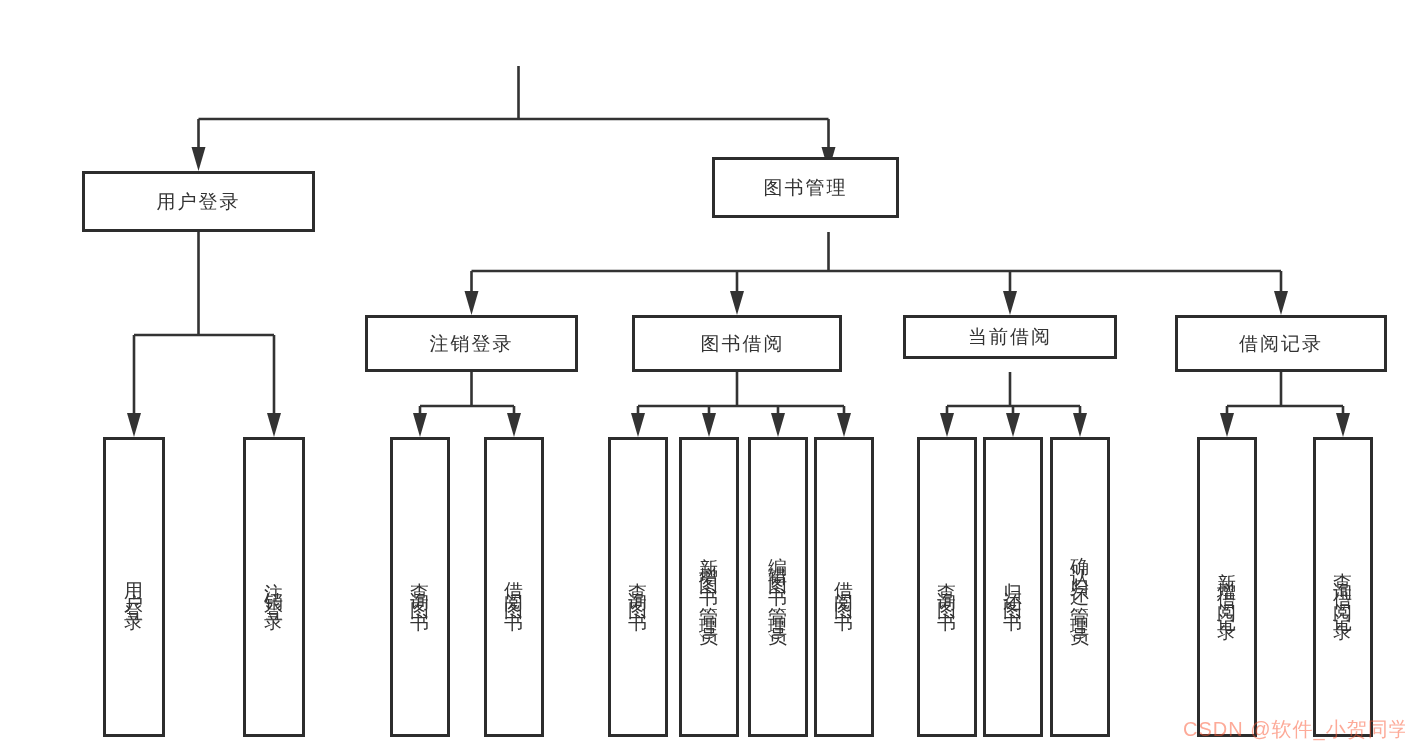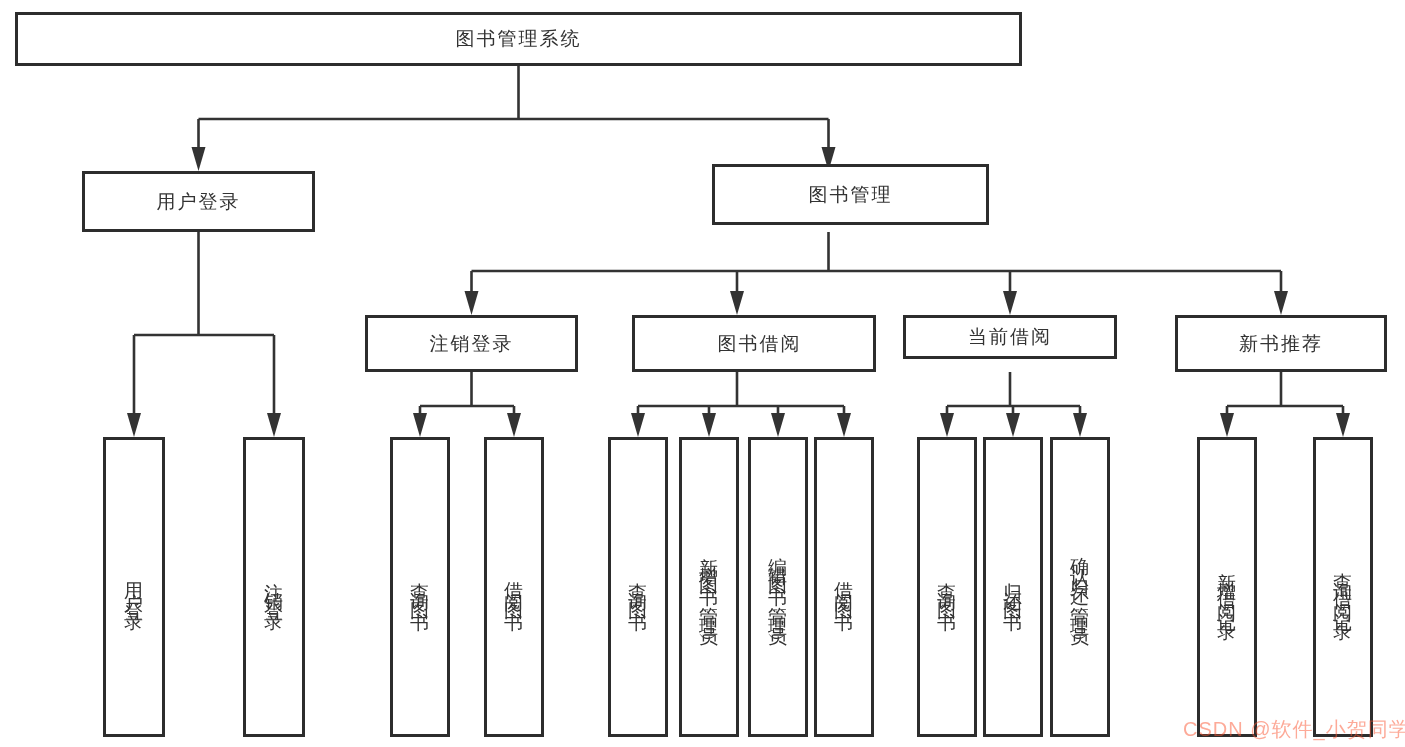--- a/index.html
+++ b/index.html
@@ -50,23 +50,23 @@
     writing-mode: vertical-rl;
     text-orientation: mixed;
     font-size: 19px;
     letter-spacing: 10px;
     line-height: 1;
     white-space: nowrap;
   }
   
   .n-root           { left: 15px;   top: 12px;  width: 1007px; height: 54px; }
   .n-user-login     { left: 82px;   top: 171px; width: 233px;  height: 61px; }
-  .n-book-mgmt      { left: 712px;  top: 164px; width: 277px;  height: 61px; }
+  .n-book-mgmt      { left: 712px;  top: 157px; width: 187px;  height: 61px; }
   .n-new-book-rec   { left: 365px;  top: 315px; width: 213px;  height: 57px; }
-  .n-book-borrow    { left: 632px;  top: 315px; width: 244px;  height: 57px; padding-left: 11px; }
+  .n-book-borrow    { left: 632px;  top: 315px; width: 210px;  height: 57px; padding-left: 11px; }
   .n-current-borrow { left: 903px;  top: 315px; width: 214px;  height: 44px; }
   .n-borrow-records { left: 1175px; top: 315px; width: 212px;  height: 57px; }
   .leaf { top: 437px; height: 300px; }
   .n-leaf-user-login   { left: 103px;  width: 62px; }
   .n-leaf-logout       { left: 243px;  width: 62px; }
   .n-leaf-rec-query    { left: 390px;  width: 60px; }
   .n-leaf-rec-borrow   { left: 484px;  width: 60px; }
   .n-leaf-bb-query     { left: 608px;  width: 60px; }
   .n-leaf-bb-add       { left: 679px;  width: 60px; }
   .n-leaf-bb-edit      { left: 748px;  width: 60px; }
@@ -121,42 +121,39 @@
     <path class="wire" d="M1010 372 V406 M947 406 H1080 M947 406 V416 M1013 406 V416 M1080 406 V416"></path>
     <polygon class="arrow" points="947,437 940,413 954,413"></polygon>
     <polygon class="arrow" points="1013,437 1006,413 1020,413"></polygon>
     <polygon class="arrow" points="1080,437 1073,413 1087,413"></polygon>
 
     <path class="wire" d="M1281 372 V406 M1227 406 H1343 M1227 406 V416 M1343 406 V416"></path>
     <polygon class="arrow" points="1227,437 1220,413 1234,413"></polygon>
     <polygon class="arrow" points="1343,437 1336,413 1350,413"></polygon>
   </svg>
 
-  <div class="box n-root">
-    <span class="h-label">图书管理系统</span>
-  </div>
 
   <div class="box n-user-login">
     <span class="h-label">用户登录</span>
   </div>
   <div class="box n-book-mgmt">
     <span class="h-label">图书管理</span>
   </div>
 
   <div class="box n-new-book-rec">
     <span class="h-label">注销登录</span>
   </div>
   <div class="box n-book-borrow">
     <span class="h-label">图书借阅</span>
   </div>
   <div class="box n-current-borrow">
     <span class="h-label">当前借阅</span>
   </div>
   <div class="box n-borrow-records">
-    <span class="h-label">新书推荐</span>
+    <span class="h-label">借阅记录</span>
   </div>
 
   <div class="box leaf n-leaf-user-login">
     <span class="v-label">用户登录</span>
   </div>
   <div class="box leaf n-leaf-logout">
     <span class="v-label">注销登录</span>
   </div>
   <div class="box leaf n-leaf-rec-query">
     <span class="v-label">查询图书</span>

